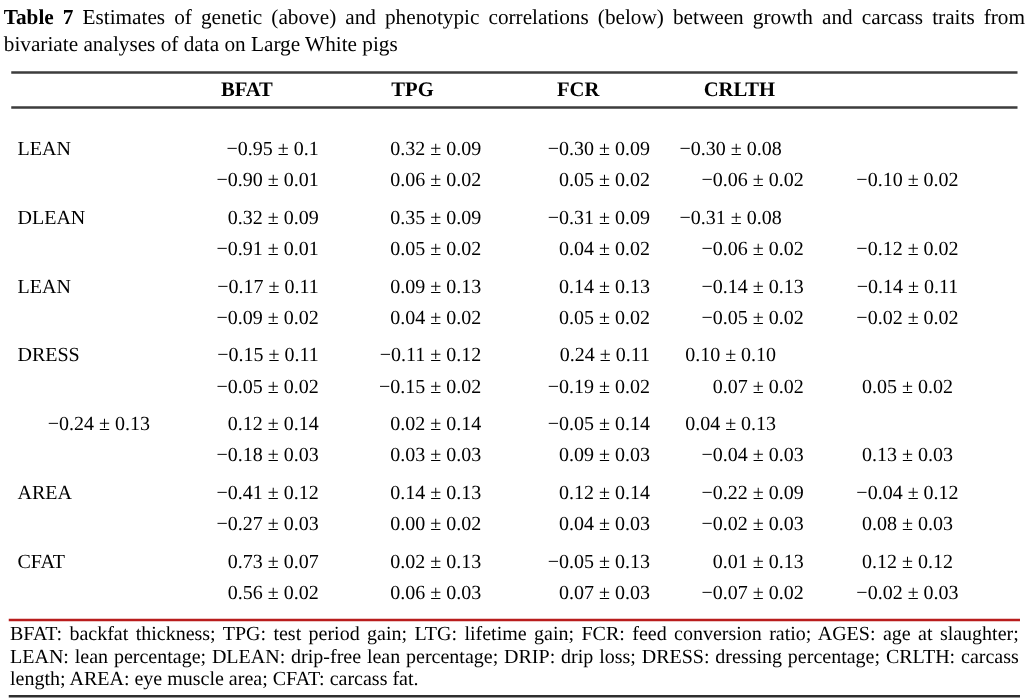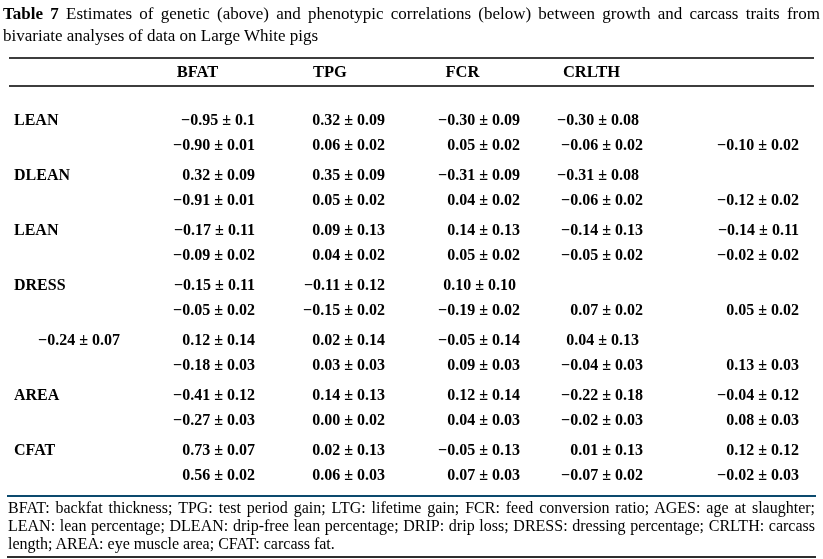--- a/index.html
+++ b/index.html
@@ -40,30 +40,30 @@
   .label {
     text-align: left;
     padding-left: 5px;
     font-size: 16px;
   }
   .val {
     text-align: right;
     padding-right: 10px;
     font-size: 16px;
   }
-  .cell:last-child.val { padding-right: 14px; }
+  .cell:last-child.val { padding-right: 14px; text-align: center; }
 
   .body { padding-top: 0; }
   .block { margin-top: 5px; }
   .block:first-child { margin-top: 20px; }
-  .line { height: 25px; line-height: 25px; font-weight: bold; }
+  .line { height: 25px; line-height: 25px; }
 
   .footer {
     margin: 8px 7px 0 7px;
-    border-top: 2px solid #0c4a6e;
+    border-top: 2px solid #b91c1c;
     border-bottom: 2px solid #2e2e2e;
   }
   .footnote {
     margin: 0;
     padding: 2px 1px 3px 1px;
     font-size: 16px;
     line-height: 18px;
     text-align: justify;
   }
 </style>
@@ -135,55 +135,56 @@
             <div class="cell val">0.05 ± 0.02</div>
             <div class="cell val">−0.05 ± 0.02</div>
             <div class="cell val">−0.02 ± 0.02</div>
           </div>
         </div>
         <div class="block">
           <div class="grid line">
             <div class="cell label">DRESS</div>
             <div class="cell val">−0.15 ± 0.11</div>
             <div class="cell val">−0.11 ± 0.12</div>
+            <div class="cell val">0.24 ± 0.11</div>
             <div class="cell val">0.10 ± 0.10</div>
           </div>
           <div class="grid line">
             <div class="cell label"></div>
             <div class="cell val">−0.05 ± 0.02</div>
             <div class="cell val">−0.15 ± 0.02</div>
             <div class="cell val">−0.19 ± 0.02</div>
             <div class="cell val">0.07 ± 0.02</div>
             <div class="cell val">0.05 ± 0.02</div>
           </div>
         </div>
         <div class="block">
           <div class="grid line">
-            <div class="cell val">−0.24 ± 0.07</div>
+            <div class="cell val">−0.24 ± 0.13</div>
             <div class="cell val">0.12 ± 0.14</div>
             <div class="cell val">0.02 ± 0.14</div>
             <div class="cell val">−0.05 ± 0.14</div>
             <div class="cell val">0.04 ± 0.13</div>
           </div>
           <div class="grid line">
             <div class="cell label"></div>
             <div class="cell val">−0.18 ± 0.03</div>
             <div class="cell val">0.03 ± 0.03</div>
             <div class="cell val">0.09 ± 0.03</div>
             <div class="cell val">−0.04 ± 0.03</div>
             <div class="cell val">0.13 ± 0.03</div>
           </div>
         </div>
         <div class="block">
           <div class="grid line">
             <div class="cell label">AREA</div>
             <div class="cell val">−0.41 ± 0.12</div>
             <div class="cell val">0.14 ± 0.13</div>
             <div class="cell val">0.12 ± 0.14</div>
-            <div class="cell val">−0.22 ± 0.18</div>
+            <div class="cell val">−0.22 ± 0.09</div>
             <div class="cell val">−0.04 ± 0.12</div>
           </div>
           <div class="grid line">
             <div class="cell label"></div>
             <div class="cell val">−0.27 ± 0.03</div>
             <div class="cell val">0.00 ± 0.02</div>
             <div class="cell val">0.04 ± 0.03</div>
             <div class="cell val">−0.02 ± 0.03</div>
             <div class="cell val">0.08 ± 0.03</div>
           </div>

